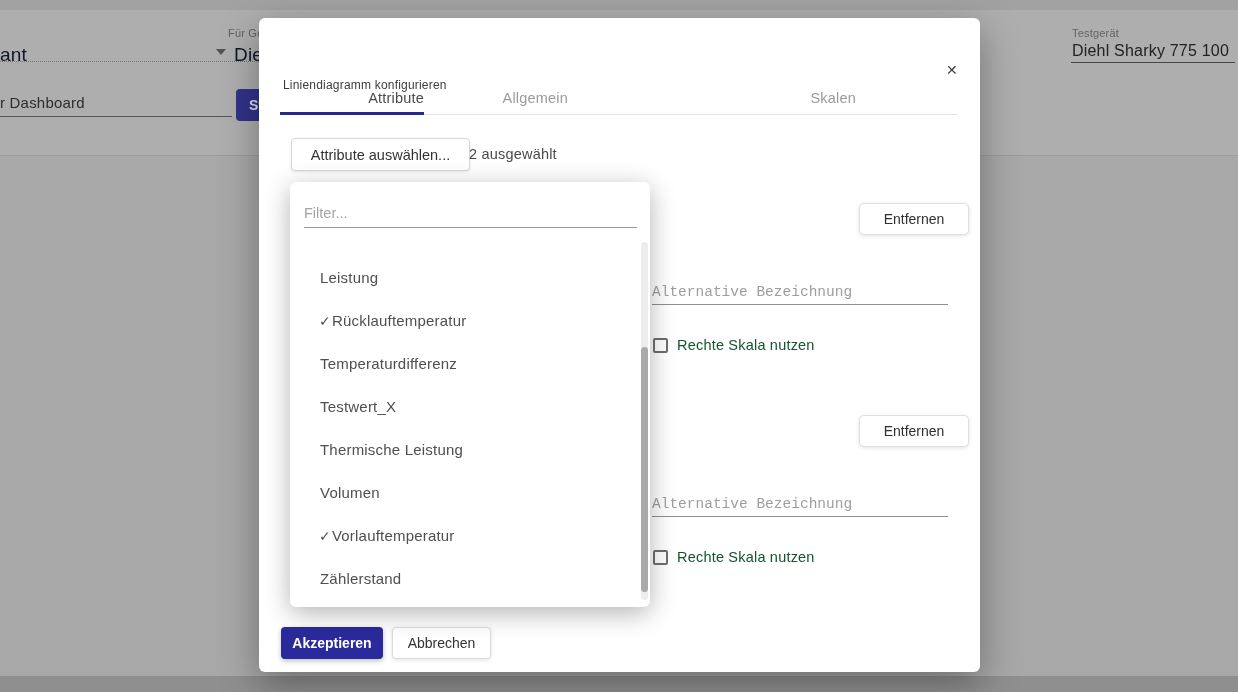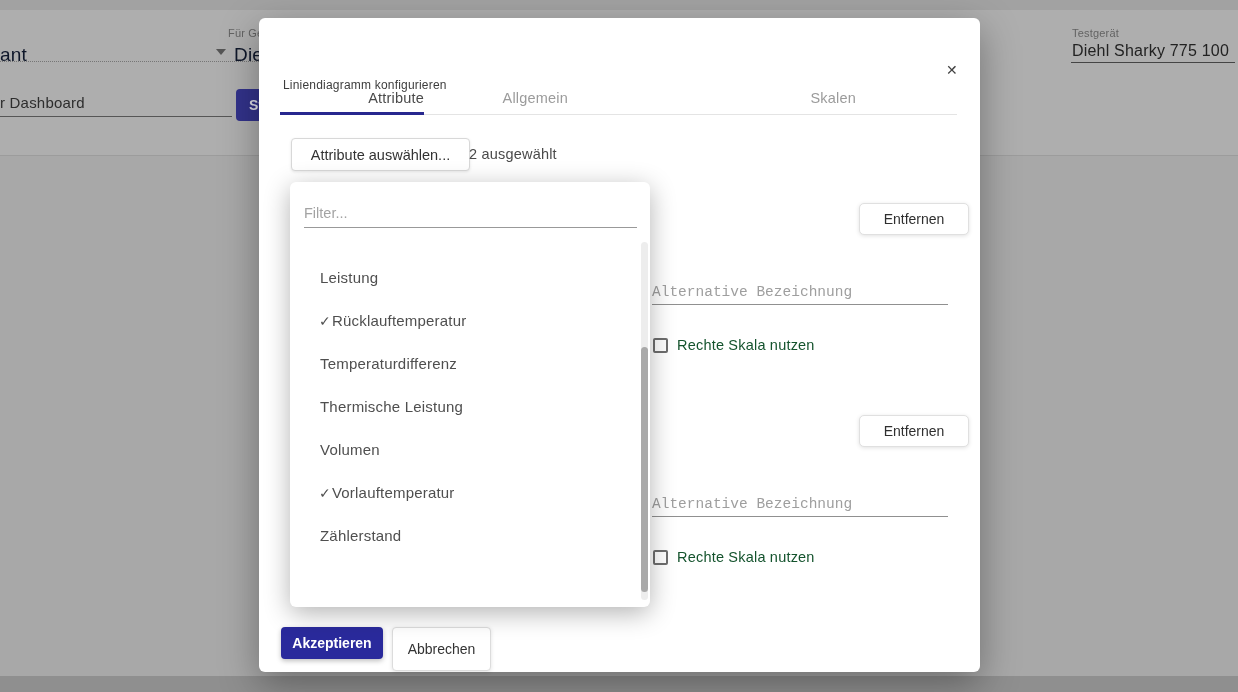--- a/index.html
+++ b/index.html
@@ -84,21 +84,21 @@
   .checkbox-label { margin-left:9px; font-size:14.5px; color:#14532d; white-space:nowrap; }
 
   .accept-btn {
     left:22px; top:609px; width:102px; height:32px;
     background:#2a2a9c; border:none; border-radius:4px;
     box-shadow:0 2px 5px rgba(0,0,0,0.25);
     font-family:"Liberation Sans", sans-serif;
     font-size:14px; font-weight:bold; color:#ffffff; cursor:pointer;
   }
   .cancel-btn {
-    left:133px; top:609px; width:99px; height:44px;
+    left:133px; top:609px; width:99px; height:32px;
     background:#ffffff; border:1px solid #dcdcdc; border-radius:4px;
     box-shadow:0 1px 4px rgba(0,0,0,0.12);
     font-family:"Liberation Sans", sans-serif;
     font-size:14px; font-weight:500; color:#333333; cursor:pointer;
   }
 
   
   .dropdown {
     left:290px; top:182px; width:360px; height:425px;
     background:#ffffff; border-radius:6px;
@@ -197,20 +197,24 @@
     <div class="option">
       <span class="check">✓</span>
       <span>Rücklauftemperatur</span>
     </div>
     <div class="option">
       <span class="check"></span>
       <span>Temperaturdifferenz</span>
     </div>
     <div class="option">
       <span class="check"></span>
+      <span>Testwert_X</span>
+    </div>
+    <div class="option">
+      <span class="check"></span>
       <span>Thermische Leistung</span>
     </div>
     <div class="option">
       <span class="check"></span>
       <span>Volumen</span>
     </div>
     <div class="option">
       <span class="check">✓</span>
       <span>Vorlauftemperatur</span>
     </div>

